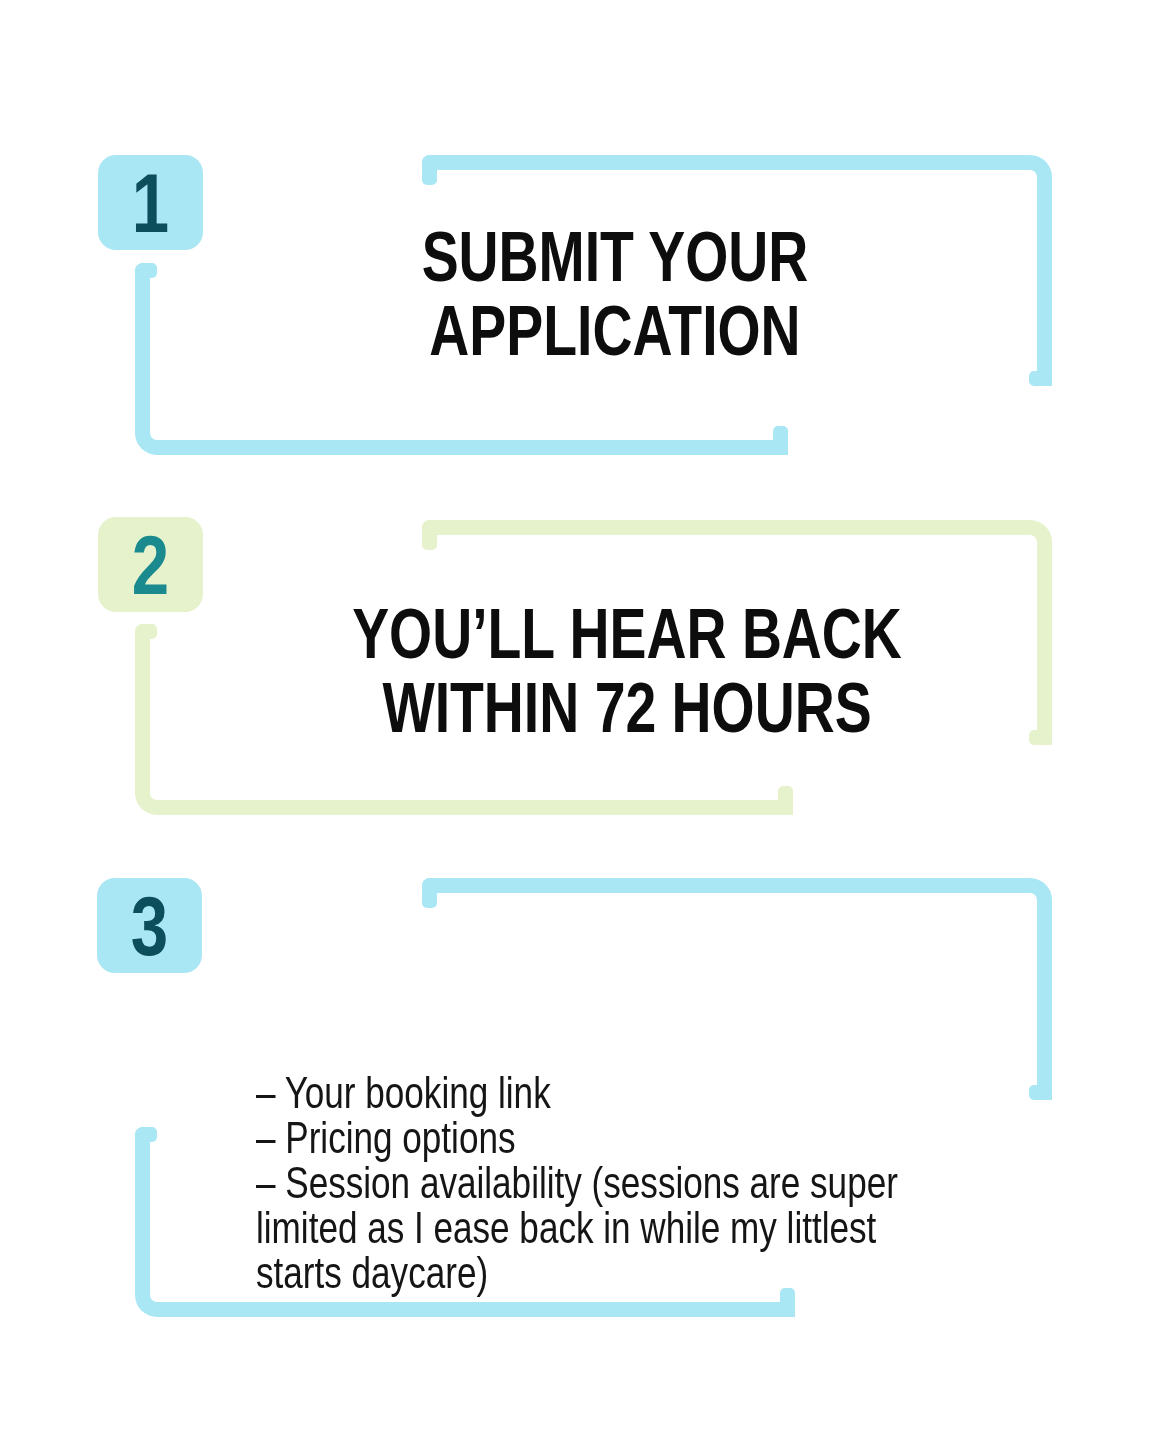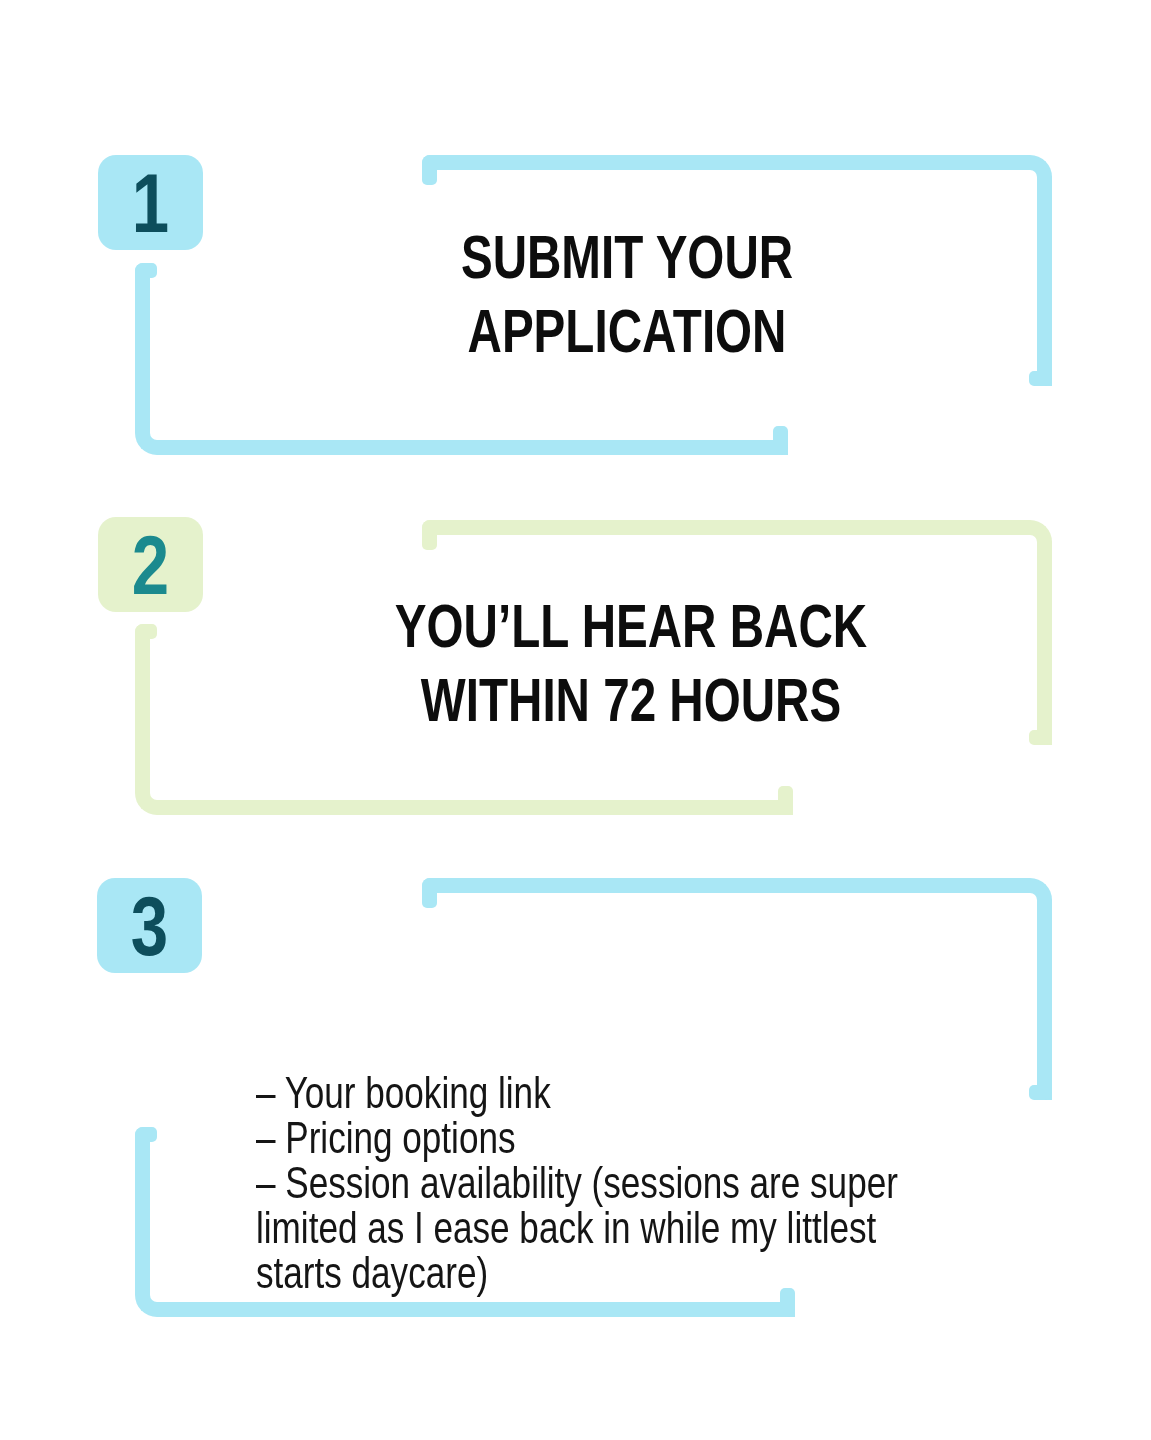--- a/index.html
+++ b/index.html
@@ -53,21 +53,21 @@
   .s2-bl-hr{left:135px;top:624px;} .s2-bl-hu{left:778px;top:786px;}
 
   .s3-tr{left:422px;top:878px;width:630px;height:222px;}
   .s3-tr-hd{left:422px;top:878px;} .s3-tr-hl{left:1029px;top:1085px;}
   .s3-bl{left:135px;top:1127px;width:660px;height:190px;}
   .s3-bl-hr{left:135px;top:1127px;} .s3-bl-hu{left:780px;top:1288px;}
 
   
   .title{color:var(--title-black);font-weight:700;}
   .title .line{display:block;transform:scaleX(.78);}
-  .t-center{left:162px;width:930px;text-align:center;font-size:61px;line-height:74px;}
+  .t-center{left:150px;width:930px;text-align:center;font-size:71px;line-height:74px;}
   .t1{top:220px;} .t2{top:585px;}
   .t3{left:262px;top:947px;width:800px;text-align:left;font-size:62px;line-height:50px;}
   .t3 .line{transform:scaleX(.75);transform-origin:left center;}
 
   
   .body-list{left:256px;top:1070px;width:900px;font-size:45px;line-height:45px;color:var(--body-text);
     transform:scaleX(.78);transform-origin:left top;}
   .body-list .item{display:block;}
 </style>
 </head>
@@ -91,21 +91,21 @@
 
   <div class="abs numbox green box2">
     <span class="num-mid">2</span>
   </div>
   <div class="abs br green br-tr s2-tr"></div>
   <div class="abs hk green hk-down s2-tr-hd"></div>
   <div class="abs hk green hk-left s2-tr-hl"></div>
   <div class="abs br green br-bl s2-bl"></div>
   <div class="abs hk green hk-right s2-bl-hr"></div>
   <div class="abs hk green hk-up s2-bl-hu"></div>
-  <h2 class="abs title t-center t2" style="margin:4px">
+  <h2 class="abs title t-center t2" style="margin:12px">
     <span class="line">YOU’LL HEAR BACK</span>
     <span class="line">WITHIN 72 HOURS</span>
   </h2>
 
   <div class="abs numbox blue box3">
     <span class="num-dark">3</span>
   </div>
   <div class="abs br br-tr s3-tr"></div>
   <div class="abs hk hk-down s3-tr-hd"></div>
   <div class="abs hk hk-left s3-tr-hl"></div>

